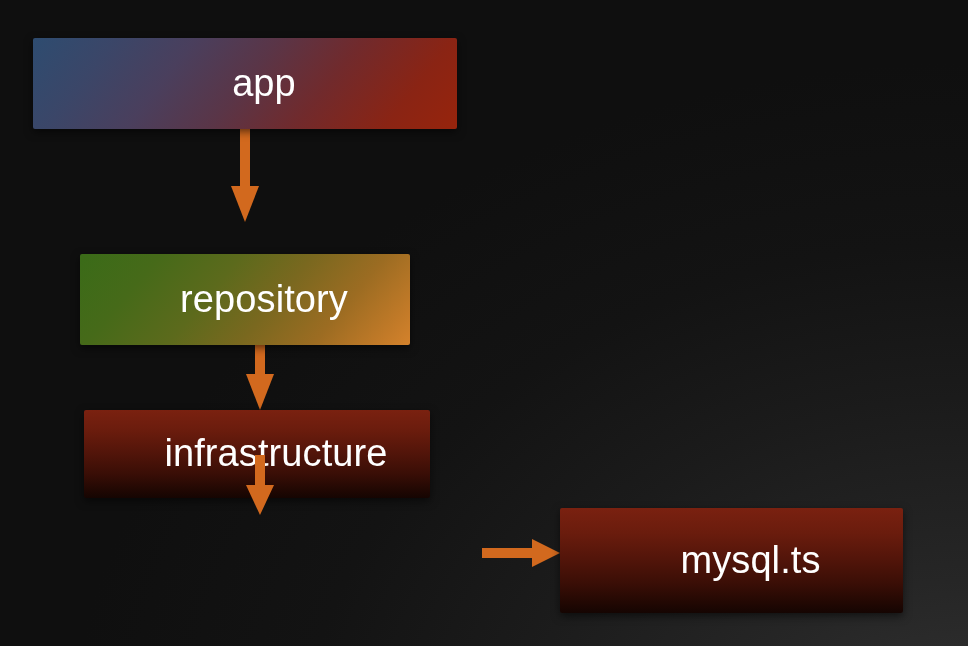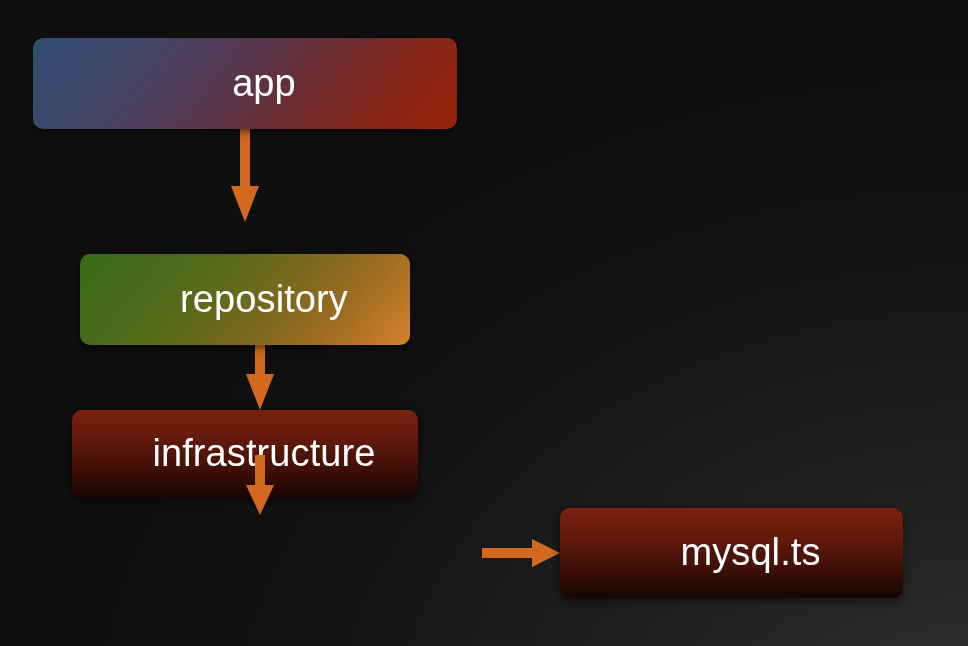--- a/index.html
+++ b/index.html
@@ -24,21 +24,21 @@
     overflow: hidden;
   }
 
   
   .node {
     position: absolute;
     box-sizing: border-box;
     display: flex;
     align-items: center;
     justify-content: center;
-    border-radius: 10px;
+    border-radius: 2px;
     color: #ffffff;
     font-size: 38px;
     font-weight: 400;
     letter-spacing: 0.1px;
     line-height: 1;
     text-align: center;
     white-space: nowrap;
     box-shadow: 0 3px 9px rgba(0,0,0,0.55);
     z-index: 2;
     padding-left: 38px;
@@ -77,21 +77,21 @@
         #5c6a1c 40%,
         #7a681f 58%,
         #9c6c22 76%,
         #c27a28 92%,
         #d4822c 100%);
     margin-top: 32px;
   }
 
   
   #node-infrastructure {
-    left: 72px;
+    left: 84px;
     top: 410px;
     width: 346px;
     height: 88px;
     background: linear-gradient(180deg,
         #7a2110 0%,
         #6a1c0d 24%,
         #53150a 48%,
         #3a0e06 72%,
         #220803 90%,
         #150502 100%);
@@ -110,21 +110,21 @@
         #3a0e06 72%,
         #220803 90%,
         #150502 100%);
   }
 
   
   #node-mysql {
     left: 560px;
     top: 508px;
     width: 343px;
-    height: 90px;
+    height: 105px;
     background: linear-gradient(180deg,
         #7a2110 0%,
         #6a1c0d 24%,
         #53150a 48%,
         #3a0e06 72%,
         #220803 90%,
         #150502 100%);
   }
 
   

